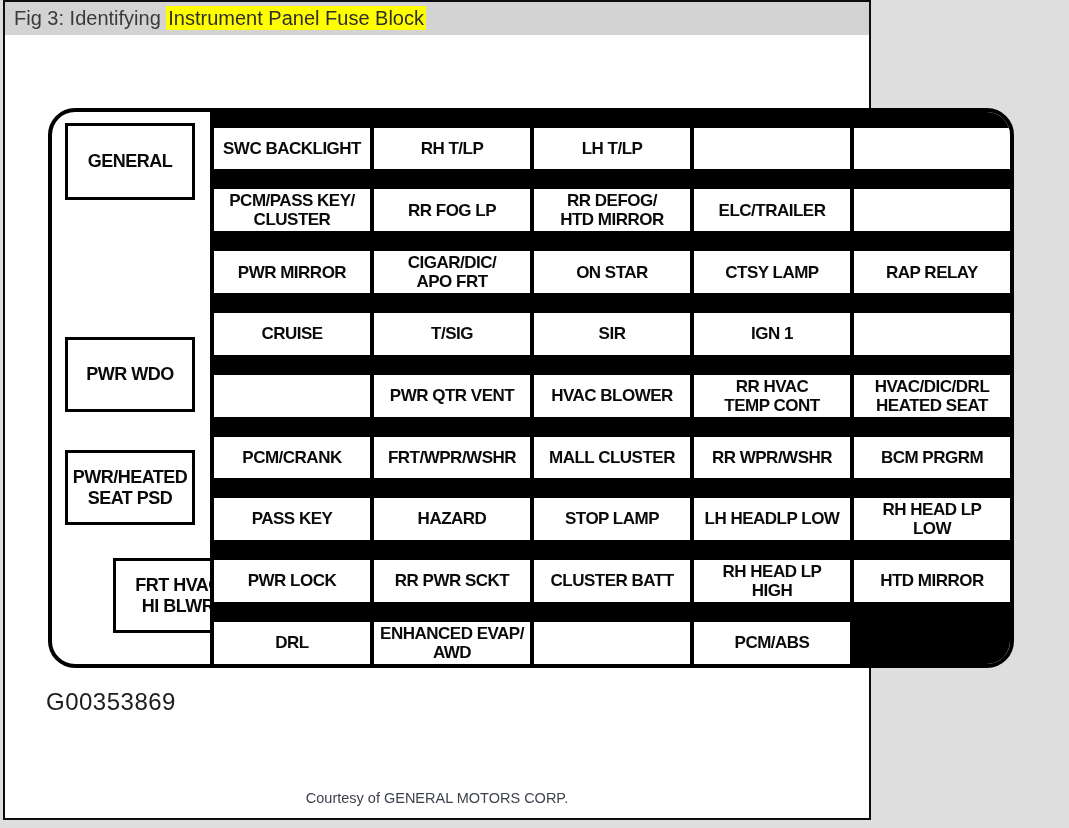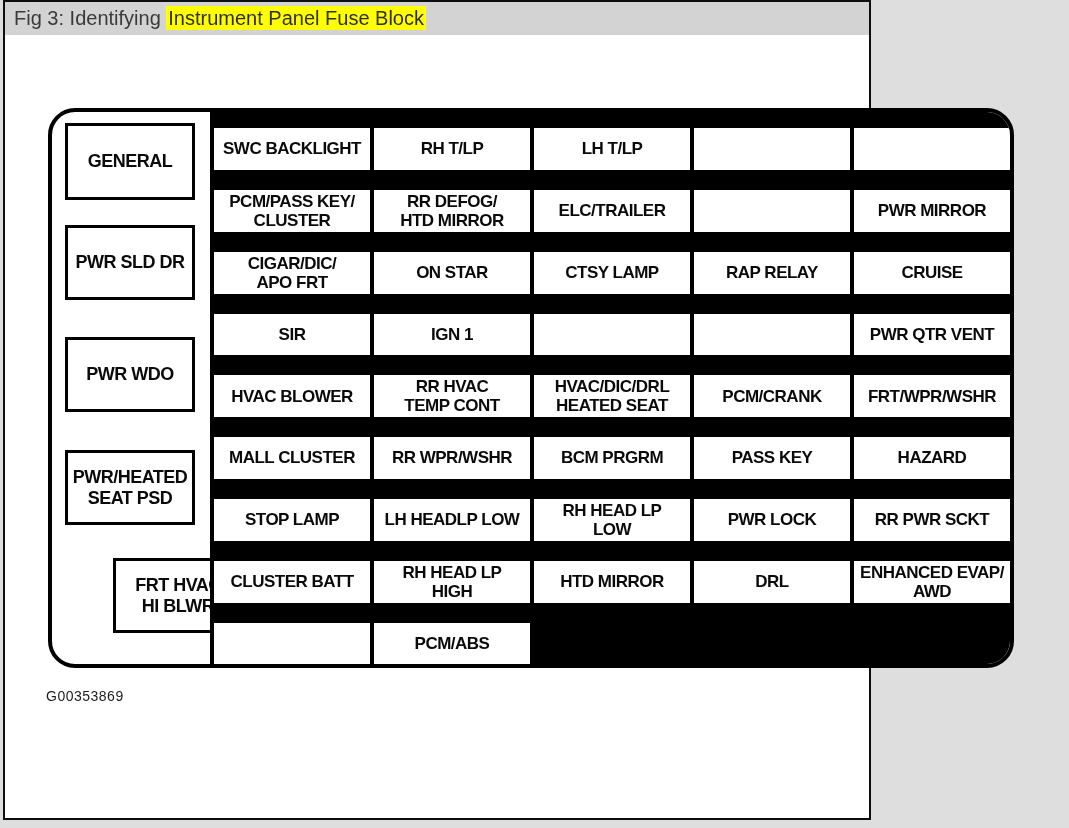--- a/index.html
+++ b/index.html
@@ -53,67 +53,68 @@
     gap:4px; background:#000; border-left:4px solid #000;
   }
   .cell {
     background:#fff; display:flex; align-items:center; justify-content:center;
     text-align:center; font-weight:700; font-size:17px; line-height:19px;
     letter-spacing:-0.5px; white-space:pre-line; color:#0a0a0a; padding:2px 3px;margin-top:16px;
   }
 
   .figure-id {
     position:absolute; left:41px; top:653px;
-    font-size:14px; color:#1c1c1c; letter-spacing:0.5px;
+    font-size:24px; color:#1c1c1c; letter-spacing:0.5px;
   }
   .credit {
     position:absolute; left:0; right:0; top:755px; text-align:center;
     font-size:14.5px; color:#3e424d;
   }
 </style>
 </head>
 <body>
 
 <div class="window">
   <div class="titlebar"><span>Fig 3: Identifying </span><mark style="background: rgb(255, 255, 0);">Instrument Panel Fuse Block</mark></div>
 
   <div class="content">
 
     <div class="outline">
 
       <div class="relay r1">GENERAL</div>
-      <div class="relay r2">PWR SLD DR</div>
       <div class="relay r3">PWR WDO</div>
       <div class="relay r4">PWR/HEATED
 SEAT PSD</div>
       <div class="relay r5">FRT HVAC
 HI BLWR</div>
 
       <div class="fusegrid">
         <div class="cell">SWC BACKLIGHT</div>
         <div class="cell">RH T/LP</div>
         <div class="cell">LH T/LP</div>
         <div class="cell"></div>
         <div class="cell"></div>
 
         <div class="cell">PCM/PASS KEY/
 CLUSTER</div>
+        <div class="cell">RR FOG LP</div>
         <div class="cell">RR DEFOG/
 HTD MIRROR</div>
         <div class="cell">ELC/TRAILER</div>
         <div class="cell"></div>
 
         <div class="cell">PWR MIRROR</div>
         <div class="cell">CIGAR/DIC/
 APO FRT</div>
         <div class="cell">ON STAR</div>
         <div class="cell">CTSY LAMP</div>
         <div class="cell">RAP RELAY</div>
 
         <div class="cell">CRUISE</div>
+        <div class="cell">T/SIG</div>
         <div class="cell">SIR</div>
         <div class="cell">IGN 1</div>
         <div class="cell"></div>
 
         <div class="cell"></div>
         <div class="cell">PWR QTR VENT</div>
         <div class="cell">HVAC BLOWER</div>
         <div class="cell">RR HVAC
 TEMP CONT</div>
         <div class="cell">HVAC/DIC/DRL
@@ -141,14 +142,15 @@
         <div class="cell">HTD MIRROR</div>
         <div class="cell">DRL</div>
         <div class="cell">ENHANCED EVAP/
 AWD</div>
         <div class="cell"></div>
         <div class="cell">PCM/ABS</div>
       </div>
     </div>
 
     <div class="figure-id">G00353869</div>
+    <div class="credit">Courtesy of GENERAL MOTORS CORP.</div>
   </div>
 </div>
 
 </body></html>

